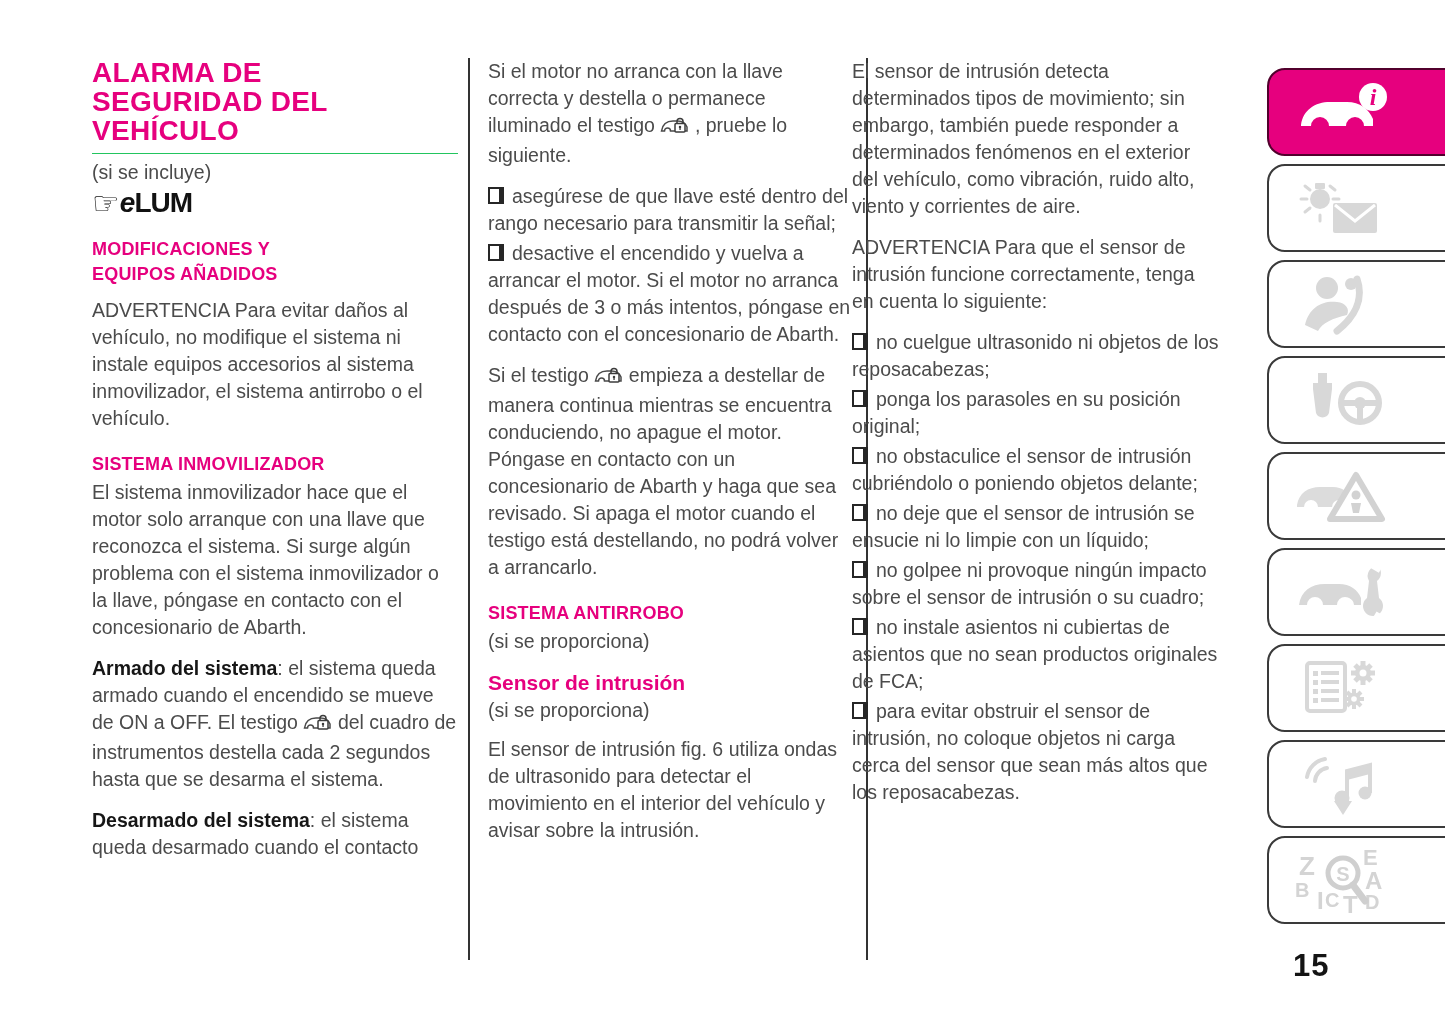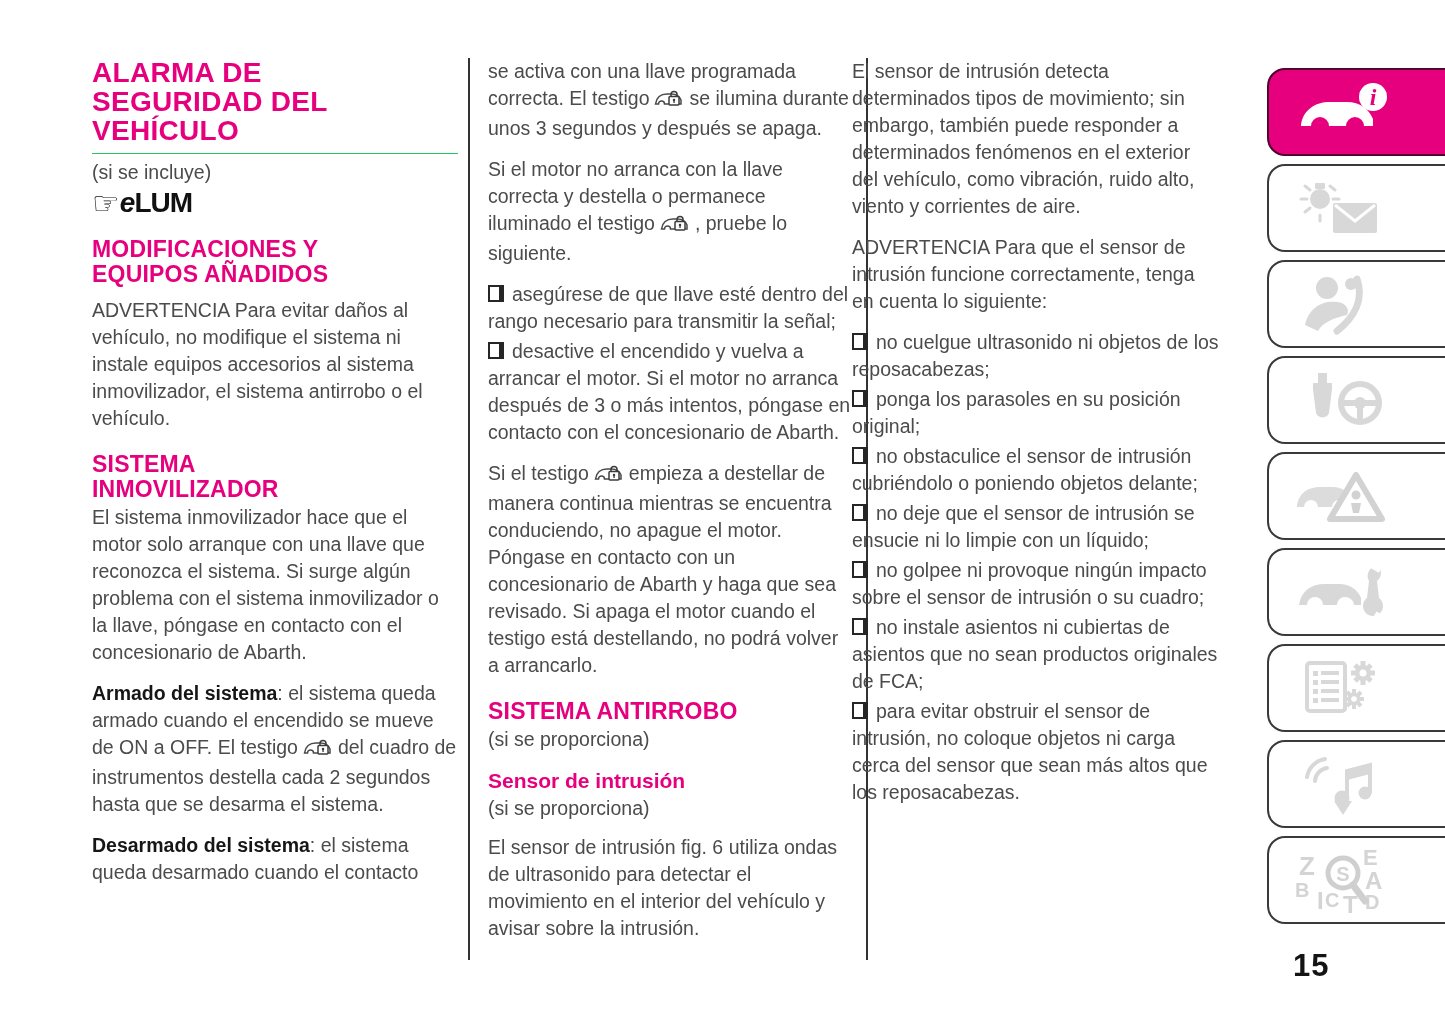--- a/index.html
+++ b/index.html
@@ -10,21 +10,21 @@
   .col{position:absolute;top:58px;font-size:19.5px;line-height:27px;}
   #col1{left:92px;width:366px;}
   #col2{left:488px;width:364px;}
   #col3{left:852px;width:368px;}
   .vsep{position:absolute;top:58px;height:902px;width:2px;background:#333333;}
   #sep1{left:468px;}
   #sep2{left:866px;}
   p{margin:0 0 14px 0;}
   .title-block{border-bottom:1px solid #22c55e;padding-bottom:8px;margin-bottom:5px;width:366px;}
   .h1{color:#e6007e;font-weight:bold;font-size:28px;line-height:29px;margin:0;width:260px;letter-spacing:.3px;}
-  .h2{color:#e6007e;font-weight:bold;font-size:23px;line-height:25px;margin:20px 0 10px 0;width:260px;letter-spacing:.2px;}
+  .h2{color:#e6007e;font-weight:bold;font-size:18px;line-height:25px;margin:20px 0 10px 0;width:260px;letter-spacing:.2px;}
   .h2.wide{width:360px;margin-bottom:2px;}
   .h3{color:#e6007e;font-weight:bold;font-size:21px;line-height:24px;margin:16px 0 2px 0;}
   .note{margin:0 0 2px 0;color:#4b4b4b;}
   .lead{font-weight:bold;color:#161616;}
   .bullet{margin:0 0 3px 0;}
   .bsq{display:inline-block;width:9px;height:13px;border:2px solid #262626;border-right-width:5px;margin-right:8px;vertical-align:-1px;background:#fff;}
   .elum{font-size:27px;color:#111;margin:3px 0 8px 0;}
   .elum .hand{font-size:31px;vertical-align:-2px;}
   .elum .word{font-weight:bold;letter-spacing:-1px;font-size:28px;}
   .elum .word .e{font-style:italic;font-weight:bold;}
@@ -65,29 +65,20 @@
 
   <p>
     <span class="lead">Desarmado del sistema</span><span>: el sistema queda desarmado cuando el contacto</span>
   </p>
 </div>
 
 <div class="vsep" id="sep1"></div>
 
 <div class="col" id="col2">
   <p>
-    <span>se activa con una llave programada correcta. El testigo</span><span class="testigo"><svg width="30" height="19" viewBox="0 0 60 38">
-          <path d="M3 30 C5 17 14 10 26 10 h9 c9 0 16 5 19 12 v8 h-5 a6 6 0 0 0 -12 0 H21 a6 6 0 0 0 -12 0 H3 z" fill="none" stroke="#4a4a4a" stroke-width="3"></path>
-          <rect x="30" y="15" width="20" height="17" rx="2" fill="#ffffff" stroke="#3c3c3c" stroke-width="3"></rect>
-          <path d="M34 15 v-4 a6 6 0 0 1 12 0 v4" fill="none" stroke="#3c3c3c" stroke-width="3"></path>
-          <circle cx="40" cy="22" r="2.5" fill="#3c3c3c"></circle>
-          <rect x="38.8" y="22" width="2.6" height="6" fill="#3c3c3c"></rect>
-        </svg></span><span>se ilumina durante unos 3 segundos y después se apaga.</span>
-  </p>
-  <p>
     <span>Si el motor no arranca con la llave correcta y destella o permanece iluminado el testigo</span><span class="testigo"><svg width="30" height="19" viewBox="0 0 60 38">
           <path d="M3 30 C5 17 14 10 26 10 h9 c9 0 16 5 19 12 v8 h-5 a6 6 0 0 0 -12 0 H21 a6 6 0 0 0 -12 0 H3 z" fill="none" stroke="#4a4a4a" stroke-width="3"></path>
           <rect x="30" y="15" width="20" height="17" rx="2" fill="#ffffff" stroke="#3c3c3c" stroke-width="3"></rect>
           <path d="M34 15 v-4 a6 6 0 0 1 12 0 v4" fill="none" stroke="#3c3c3c" stroke-width="3"></path>
           <circle cx="40" cy="22" r="2.5" fill="#3c3c3c"></circle>
           <rect x="38.8" y="22" width="2.6" height="6" fill="#3c3c3c"></rect>
         </svg></span><span>, pruebe lo siguiente.</span>
   </p>
   <p class="bullet"><span class="bsq"></span><span>asegúrese de que llave esté dentro del rango necesario para transmitir la señal;</span></p>
   <p class="bullet" style="margin-bottom:14px"><span class="bsq"></span><span>desactive el encendido y vuelva a arrancar el motor. Si el motor no arranca después de 3 o más intentos, póngase en contacto con el concesionario de Abarth.</span></p>

